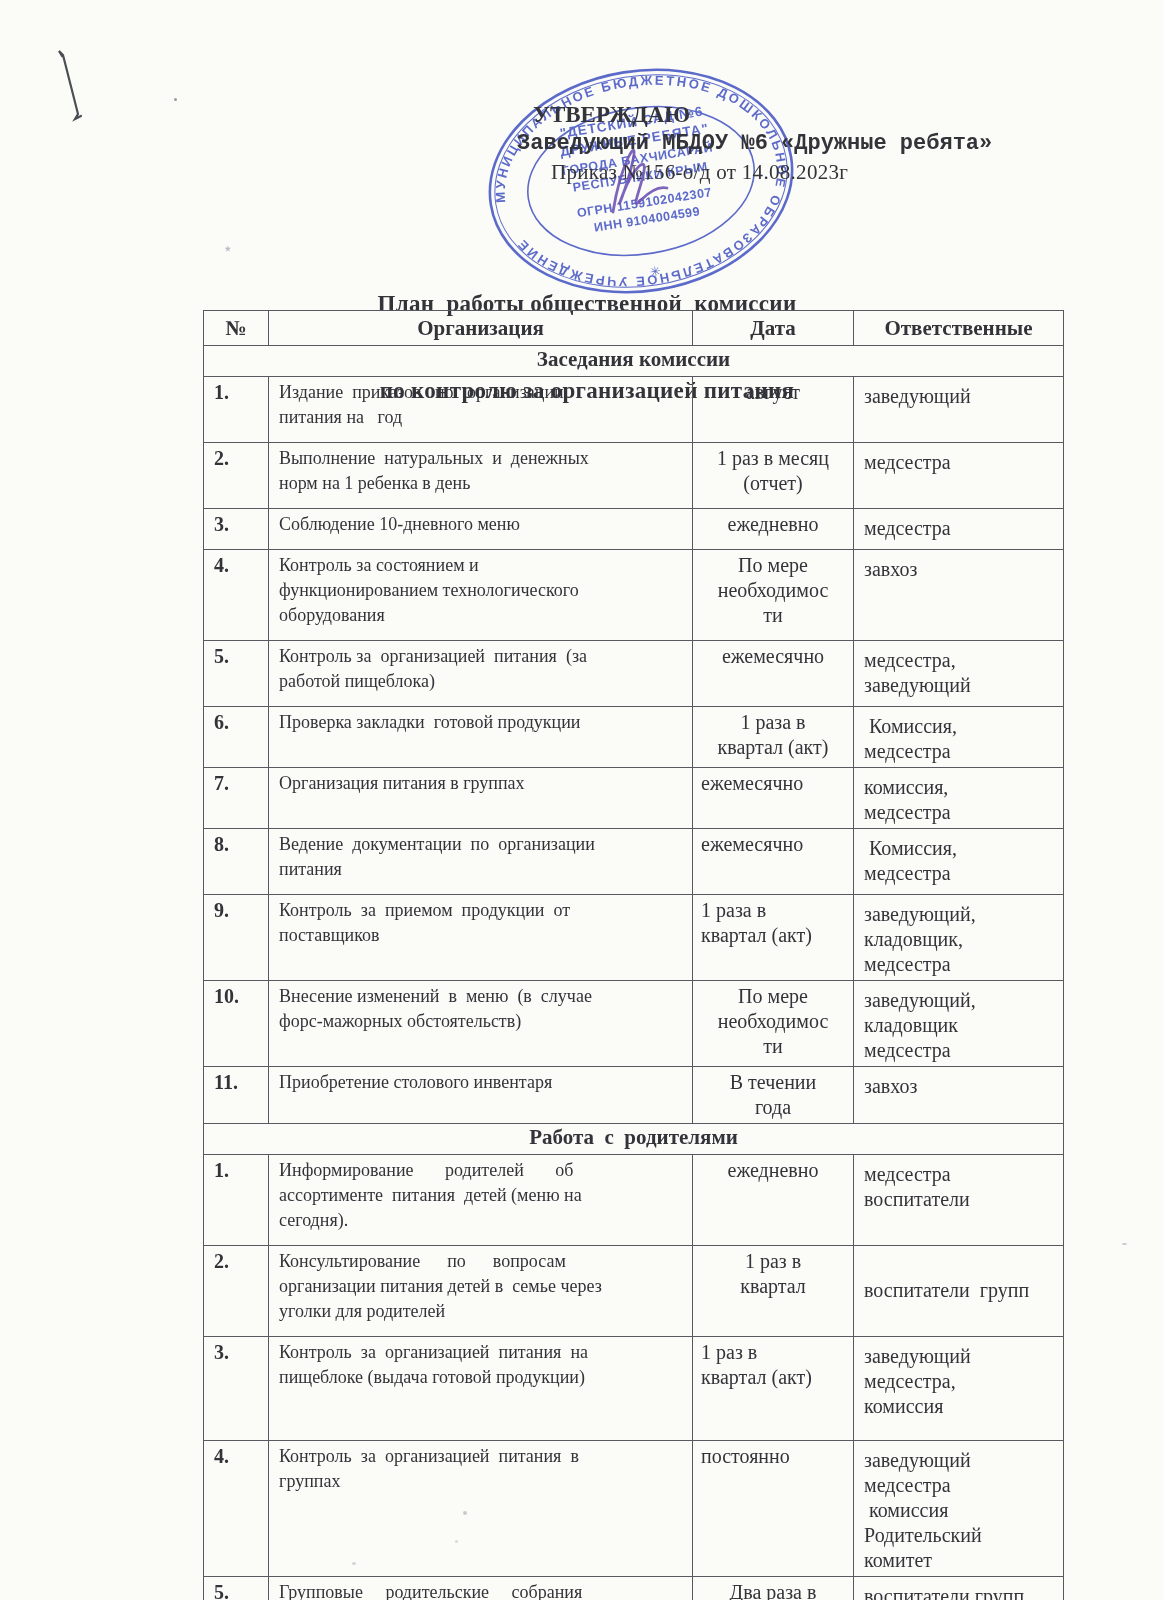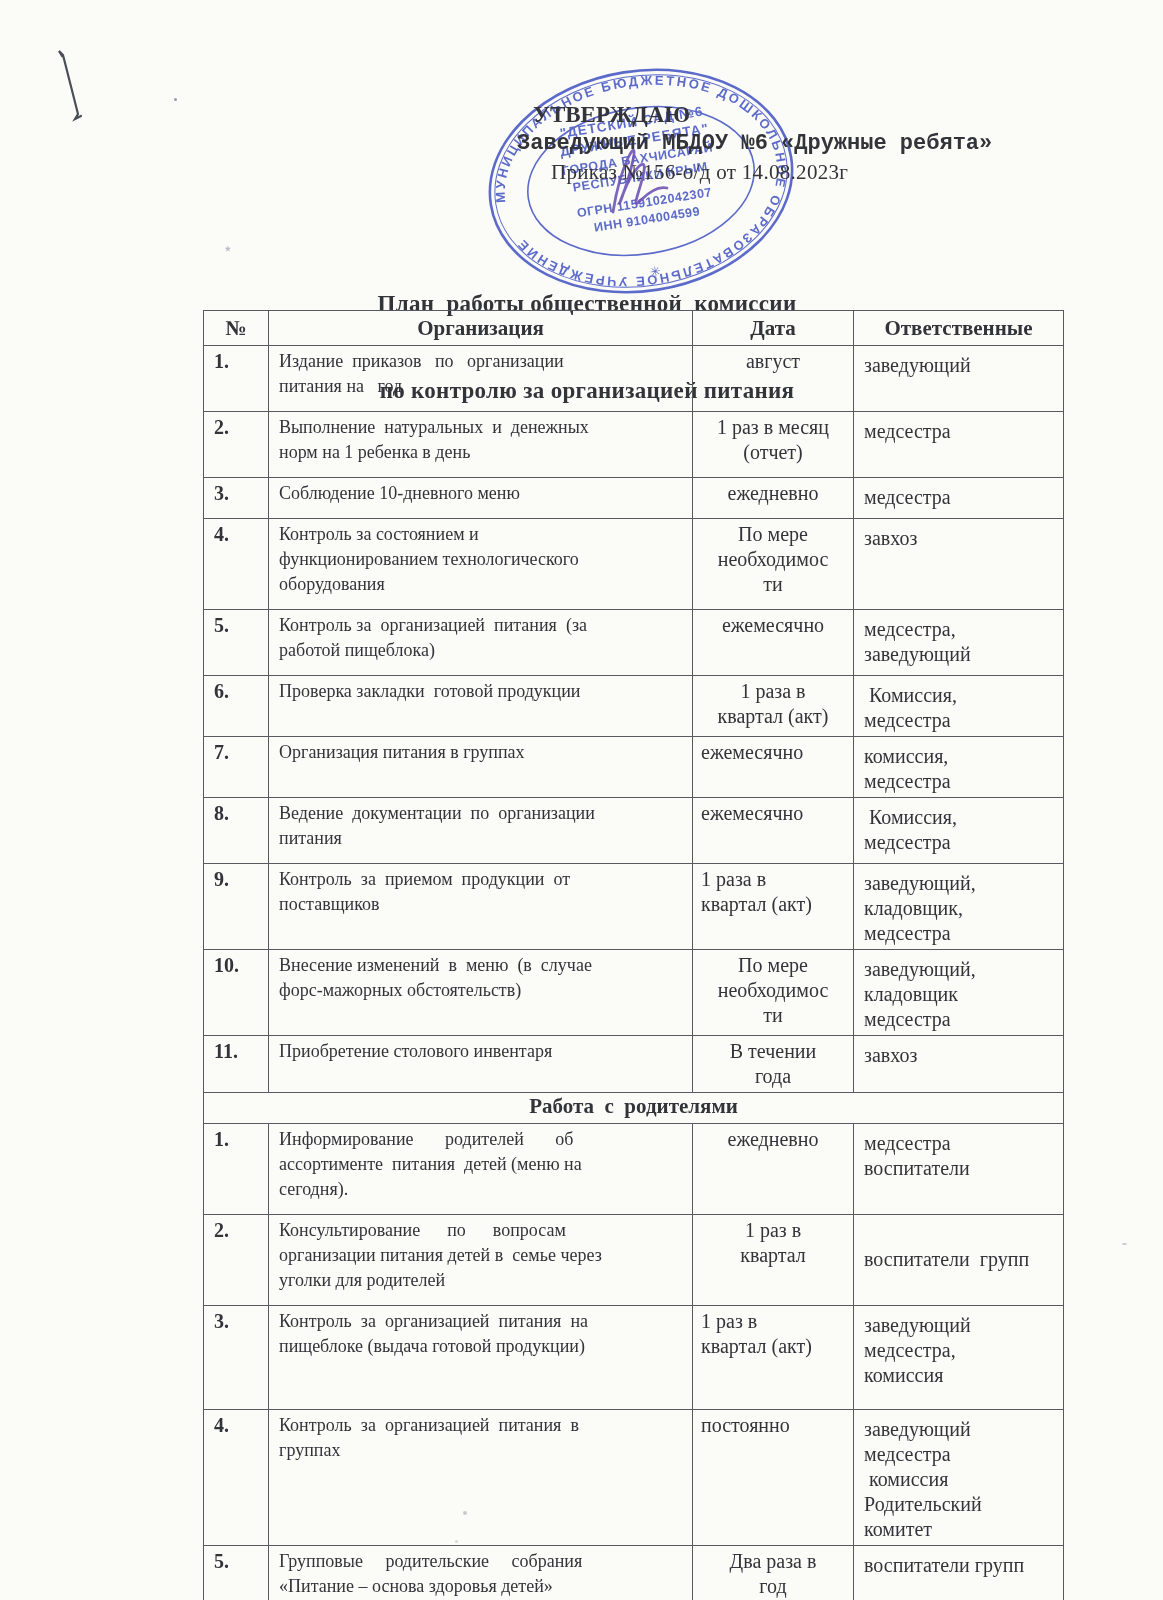--- a/index.html
+++ b/index.html
@@ -110,20 +110,23 @@
         <col style="width:161px">
         <col style="width:210px">
     </colgroup>
     <tbody id="plan-tbody">
         <tr>
           <th>№</th>
           <th>Организация</th>
           <th>Дата</th>
           <th>Ответственные</th>
         </tr>
+        <tr class="section-row">
+          <td colspan="4">Заседания комиссии</td>
+        </tr>
         <tr style="height: 51px;">
           <td class="row-number-cell">1.</td>
           <td class="activity-cell">Издание  приказов   по   организации
 питания на   год</td>
           <td class="date-cell">август</td>
           <td class="responsible-cell">заведующий</td>
         </tr>
         <tr style="height: 58px;">
           <td class="row-number-cell">2.</td>
           <td class="activity-cell">Выполнение  натуральных  и  денежных

